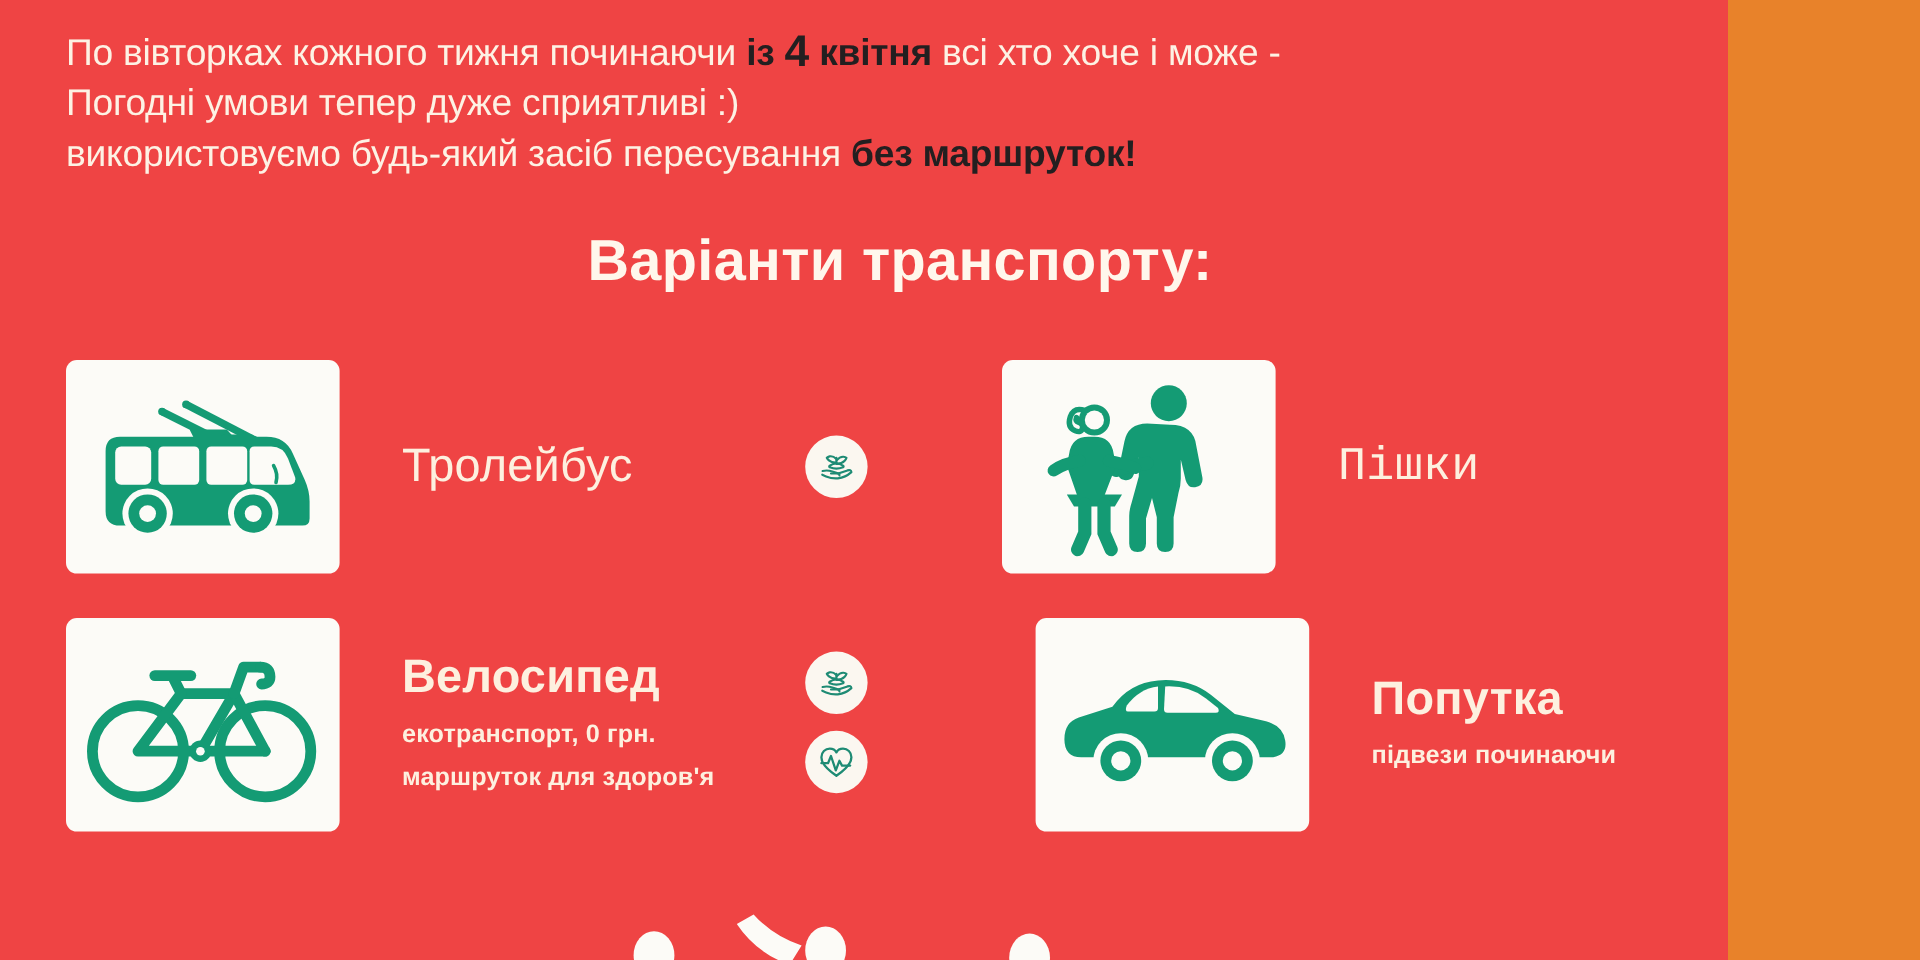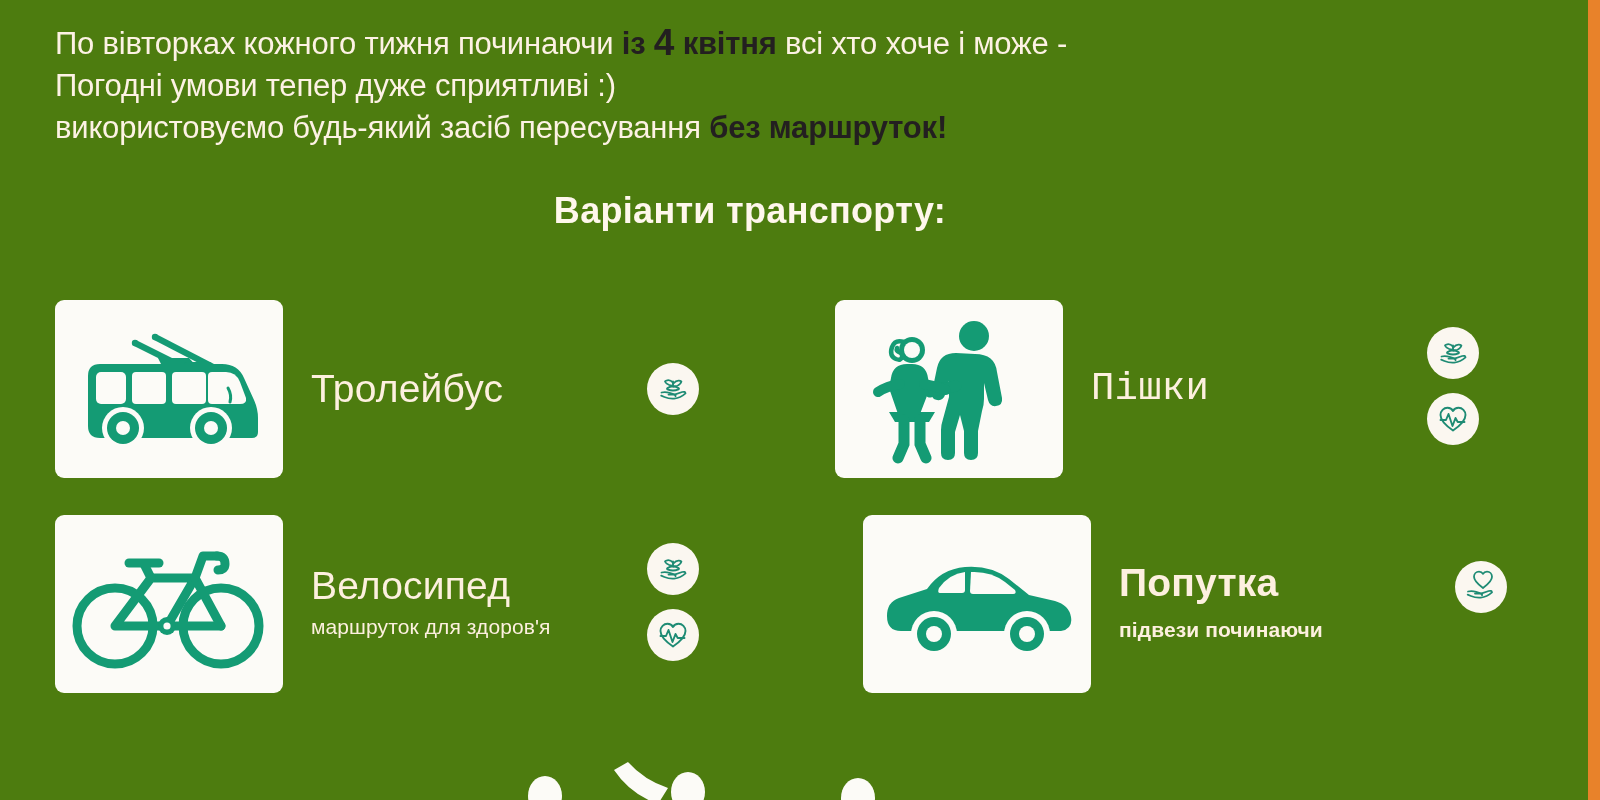--- a/index.html
+++ b/index.html
@@ -5,22 +5,22 @@
 <style>
   * { margin:0; padding:0; box-sizing:border-box; }
   html, body {
     width:1600px; height:800px;
     overflow:hidden;
     background:#E8822A;
     font-family:"Liberation Sans", sans-serif;
   }
   #poster {
     position:relative;
-    width:1588px; height:800px;
-    background:#4d7c0f;
+    width:1440px; height:800px;
+    background:#ef4444;
     overflow:hidden;
   }
 
   
   .intro {
     position:absolute;
     left:55px; top:22px;
     width:1300px;
     font-size:31px;
     line-height:42px;
@@ -38,55 +38,55 @@
     font-weight:bold;
     vertical-align:-1px;
   }
 
   
   .heading {
     position:absolute;
     left:0; top:190px;
     width:1500px;
     text-align:center;
-    font-size:36px;
+    font-size:48px;
     font-weight:bold;
     color:#FFF7EC;
     letter-spacing:0.3px;
   }
 
   
   .grid {
     position:absolute;
     left:0; top:300px;
     width:1600px;
   }
   .card {
     position:absolute;
     display:flex;
     align-items:center;
   }
   .card.c0 { left:55px;  top:0px;   }
   .card.c1 { left:835px; top:0px;font-family:Liberation Mono, monospace;   }
-  .card.c2 { left:55px;  top:215px; }
+  .card.c2 { left:55px;  top:215px;font-weight:bold; }
   .card.c3 { left:863px; top:215px;font-weight:bold; }
 
   .thumb {
     width:228px; height:178px;
     background:#FCFBF7;
     border-radius:9px;
     display:flex;
     align-items:center;
     justify-content:center;
     flex:0 0 auto;
   }
   .thumb svg { display:block; }
 
   .info {
-    margin-left:28px;
+    margin-left:52px;
     width:330px;
     flex:0 0 auto;
   }
   .title {
     font-size:39px;
     color:#FDF0DF;
     line-height:46px;
     letter-spacing:0.2px;
     white-space:nowrap;
   }
@@ -283,20 +283,21 @@
               <path d="M124 44 L132 22 h14"></path>
               <path d="M146 22 q8 0 8 8 q0 6 -7 6"></path>
             </g>
             <circle cx="96" cy="92" r="9" fill="#149B74"></circle>
             <circle cx="96" cy="92" r="3.6" fill="#FCFBF7"></circle>
           </svg>
         </span>
       </div>
       <div class="info">
         <div class="title">Велосипед</div>
+        <div class="sub first">екотранспорт, 0 грн.</div>
         <div class="sub">маршруток для здоров'я</div>
       </div>
       <div class="badges">
         <div class="badge">
           <svg width="36" height="36" viewBox="0 0 36 36">
             <g fill="none" stroke="#1E8B74" stroke-width="1.8" stroke-linecap="round" stroke-linejoin="round">
               <path d="M18 15.5 v-5"></path>
               <path d="M18 11.5 c-4.5 -4.5 -8 -1 -8 -1 c0 0 2 4.5 8 4"></path>
               <path d="M18.4 12.5 c4 -5 8 -2 8 -2 c0 0 -1.3 5 -8 5"></path>
               <path d="M12.5 17 q5.5 -3.5 11 0 q1 0.8 0 1.4 q-5.5 2.2 -11 0 q-1 -0.7 0 -1.4z"></path>

